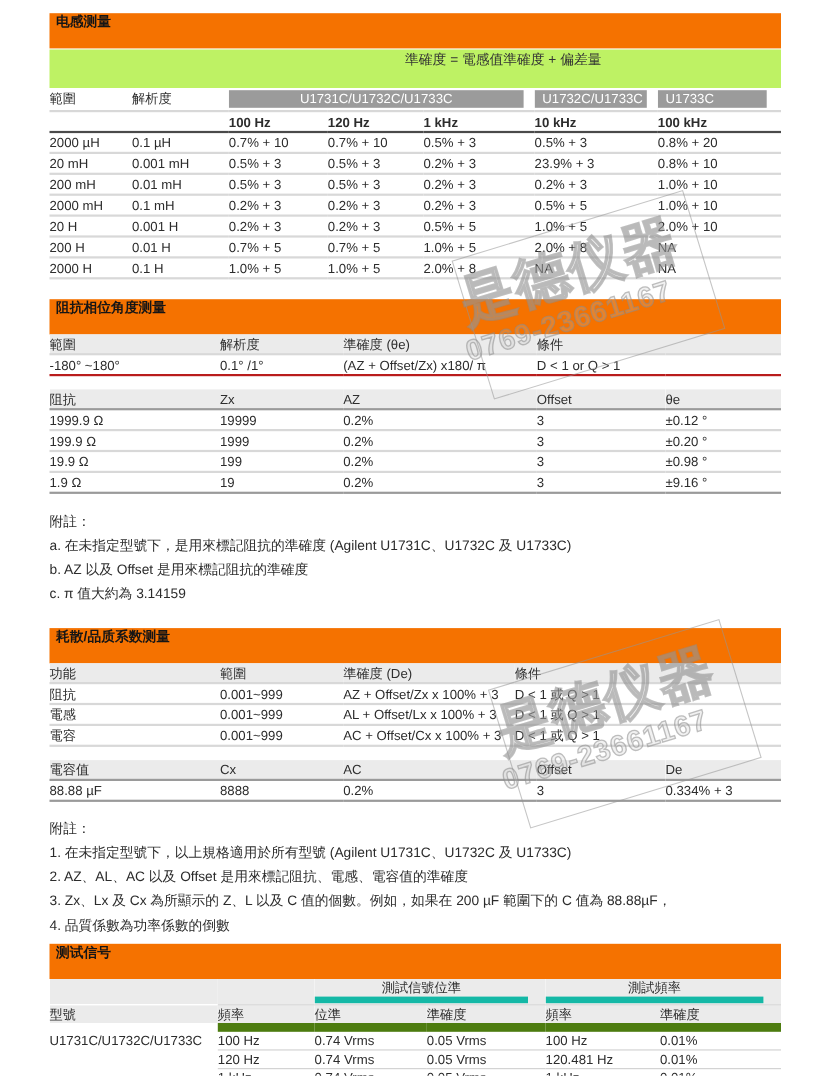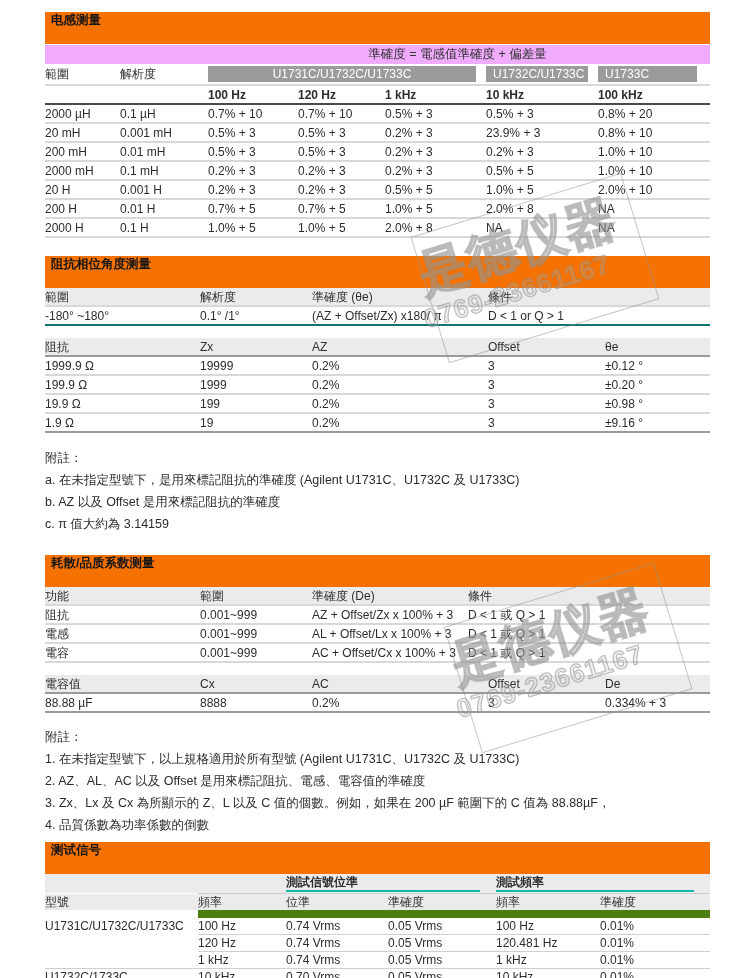--- a/index.html
+++ b/index.html
@@ -8,21 +8,21 @@
     width:750px; height:978px; position:relative; overflow:hidden;
     font-family:"Liberation Sans","DejaVu Sans",sans-serif;
     font-size:12px; color:#2c2c2c;
   }
   .page { position:relative; padding:12px 40px 0 45px; }
 
   .orange-bar {
     background:#F57200; color:#151515; font-weight:bold; font-size:12.5px;
     height:32px; line-height:17px; padding:0 6px;
   }
-  .band { background:#f0abfc; margin-top:1px; height:19px; line-height:19px; }
+  .band { background:#bef264; margin-top:1px; height:35px; line-height:19px; }
   .band-text { display:block; text-align:center; padding-left:160px; color:#333; font-size:12.5px; }
 
   table.tbl { border-collapse:collapse; table-layout:fixed; width:665px; }
   table.tbl td {
     font-size:12px; line-height:14px; padding:1.5px 6px 1.5px 0;
     text-align:left; vertical-align:middle; white-space:nowrap; overflow:hidden;
   }
   
   col.w75{width:75px} col.w88{width:88px} col.w90{width:90px} col.w87{width:87px}
   col.w101{width:101px} col.w112{width:112px} col.w112b{width:112px}
@@ -35,33 +35,33 @@
   .pill { background:#9B9B9B; color:#fff; height:16px; line-height:16px; font-size:12px;
           padding-left:7px; margin-right:4px; }
   .pill.center { text-align:center; padding-left:0; }
   .pill.short { margin-right:7px; }
   tr.freq-row td { font-weight:bold; border-bottom:2px solid #4a4a4a; }
 
   tbody td, tr.body-line td { border-bottom:2px solid #D8D8D8; }
   table.bottom-dark tbody tr:last-child td { border-bottom:2px solid #9a9a9a; }
 
   tr.ghead td { background:#EBEBEB; color:#2e2e2e; }
-  tr.specrow td { border-bottom:2px solid #0f766e;margin-left:31px; }
+  tr.specrow td { border-bottom:2px solid #b91c1c;margin-left:31px; }
 
   .subgap { margin-top:12px; }
   .sec-gap { margin-top:18px; }
 
   .notes { margin-top:14px; font-size:12.5px; line-height:22px; color:#2c2c2c; }
   .notes .cont { padding-left:14px; }
   .notes-b { margin-top:13px; }
   .mt28 { margin-top:20px; }
   .mt6  { margin-top:6px; }
 
   
-  #sig .span-label { border-bottom:2px solid #14b8a6; text-align:left; padding-bottom:1px; margin-right:10px;font-weight:bold; }
+  #sig .span-label { border-bottom:6px solid #14b8a6; text-align:center; padding-bottom:1px; margin-right:10px; }
   #sig tr.hrow2 td { border-bottom:2px solid #3d3d3d; }
   #sig tbody td { border-bottom:1.5px solid #CFCFCF; padding-top:1px; padding-bottom:1px; }
   #sig tbody tr:nth-child(1) td:first-child,
   #sig tbody tr:nth-child(2) td:first-child,
   #sig tbody tr:nth-child(5) td:first-child { border-bottom-color:transparent; }
   #sig tbody tr:last-child td { border-bottom:8px solid #4d7c0f; }
 
   
   .wm {
     position:absolute; width:220px; height:132px; z-index:10; pointer-events:none;

